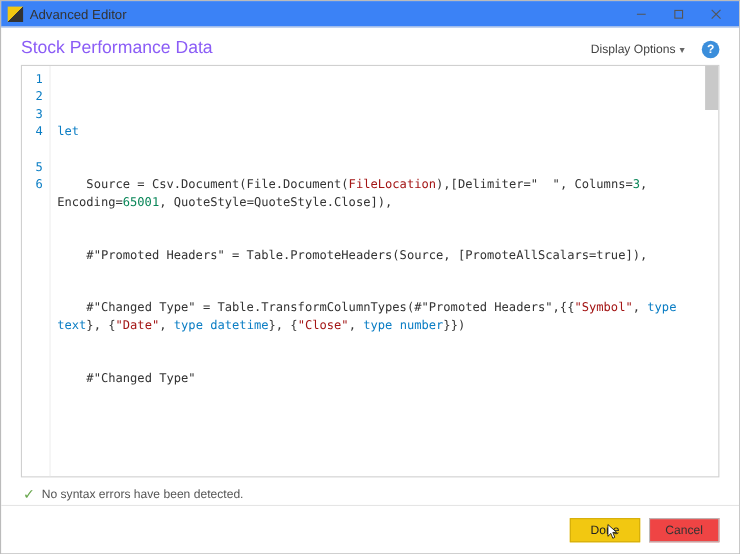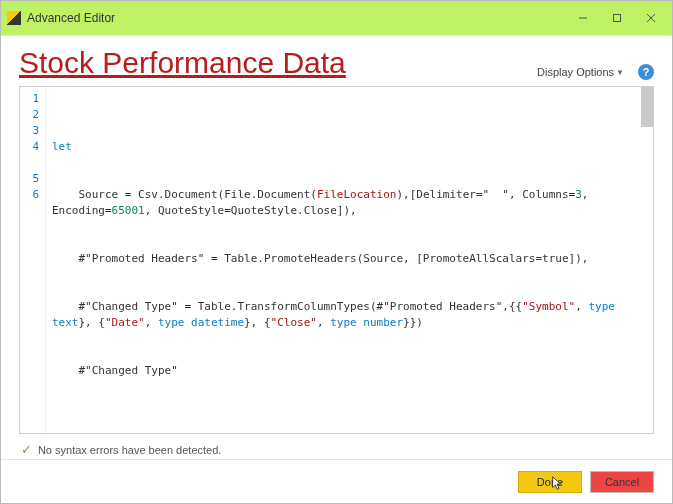--- a/index.html
+++ b/index.html
@@ -8,26 +8,26 @@
       font-size: 12px;
       background: #fff;
       width: 673px;
       height: 504px;
       overflow: hidden;
       border: 1px solid #bbb;
       display: flex;
       flex-direction: column;
     }
     .titlebar {
-      height: 35px;
+      height: 24px;
       display: flex;
       align-items: center;
       padding: 0 4px 0 6px;
       border-bottom: 1px solid #e5e5e5;
-      background: #bef264;
+      background: #3b82f6;
     }
     .titlebar .app-icon {
       width: 14px; height: 14px;
       margin-right: 6px;
       background: linear-gradient(135deg, #f2c811 50%, #333 50%);
     }
     .titlebar .title { font-size: 12px; color: #333; flex: 1; }
     .titlebar .win-controls { display: flex; }
     .titlebar .win-btn {
       width: 34px; height: 22px;
@@ -41,24 +41,23 @@
       padding: 10px 18px 0 18px;
       overflow: hidden;
     }
     .header-row {
       display: flex;
       align-items: flex-end;
       justify-content: space-between;
       margin-bottom: 6px;
     }
     .page-title {
-      font-size: 30px;
+      font-size: 16px;
       font-weight: 300;
-      color: #b91c1c;
-      text-decoration: underline;
+      color: #8b5cf6;
     }
     .header-actions { display: flex; align-items: center; gap: 10px; }
     .display-options {
       font-size: 11px; color: #444;
       display: flex; align-items: center; gap: 2px;
       padding: 2px 4px;
       margin-left: 40px;
     }
     .help-icon {
       width: 16px; height: 16px; border-radius: 50%;

